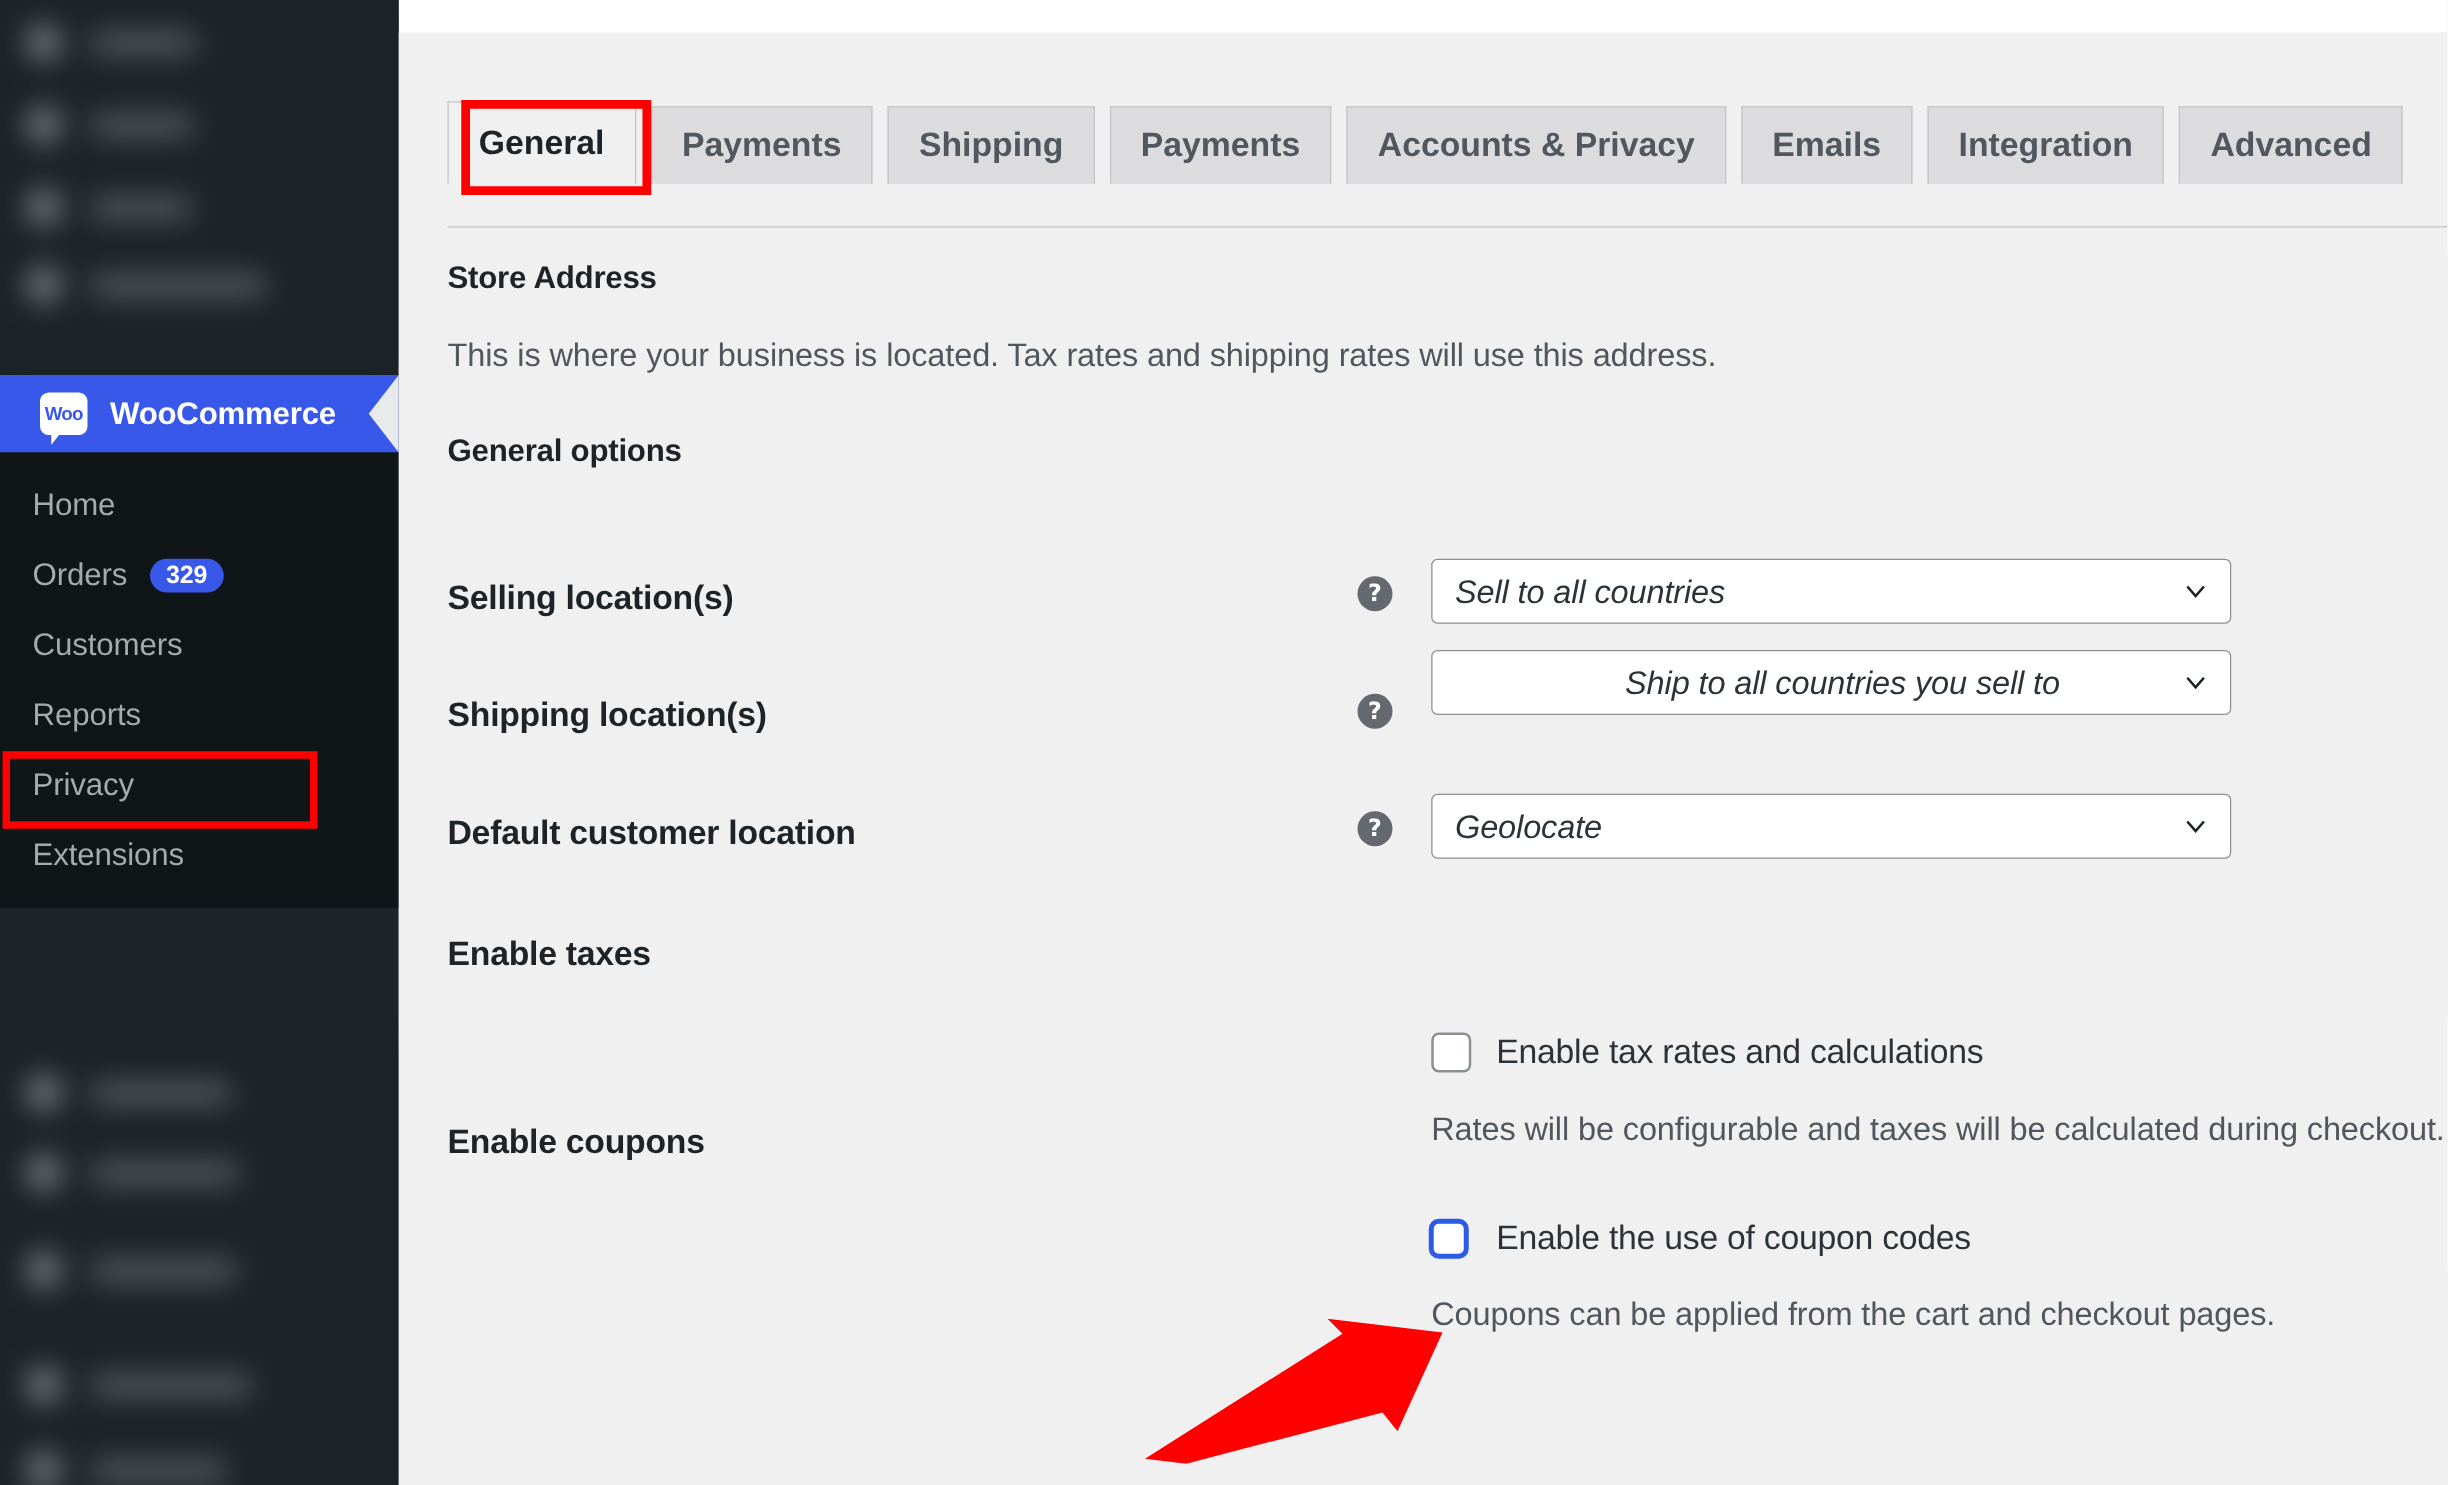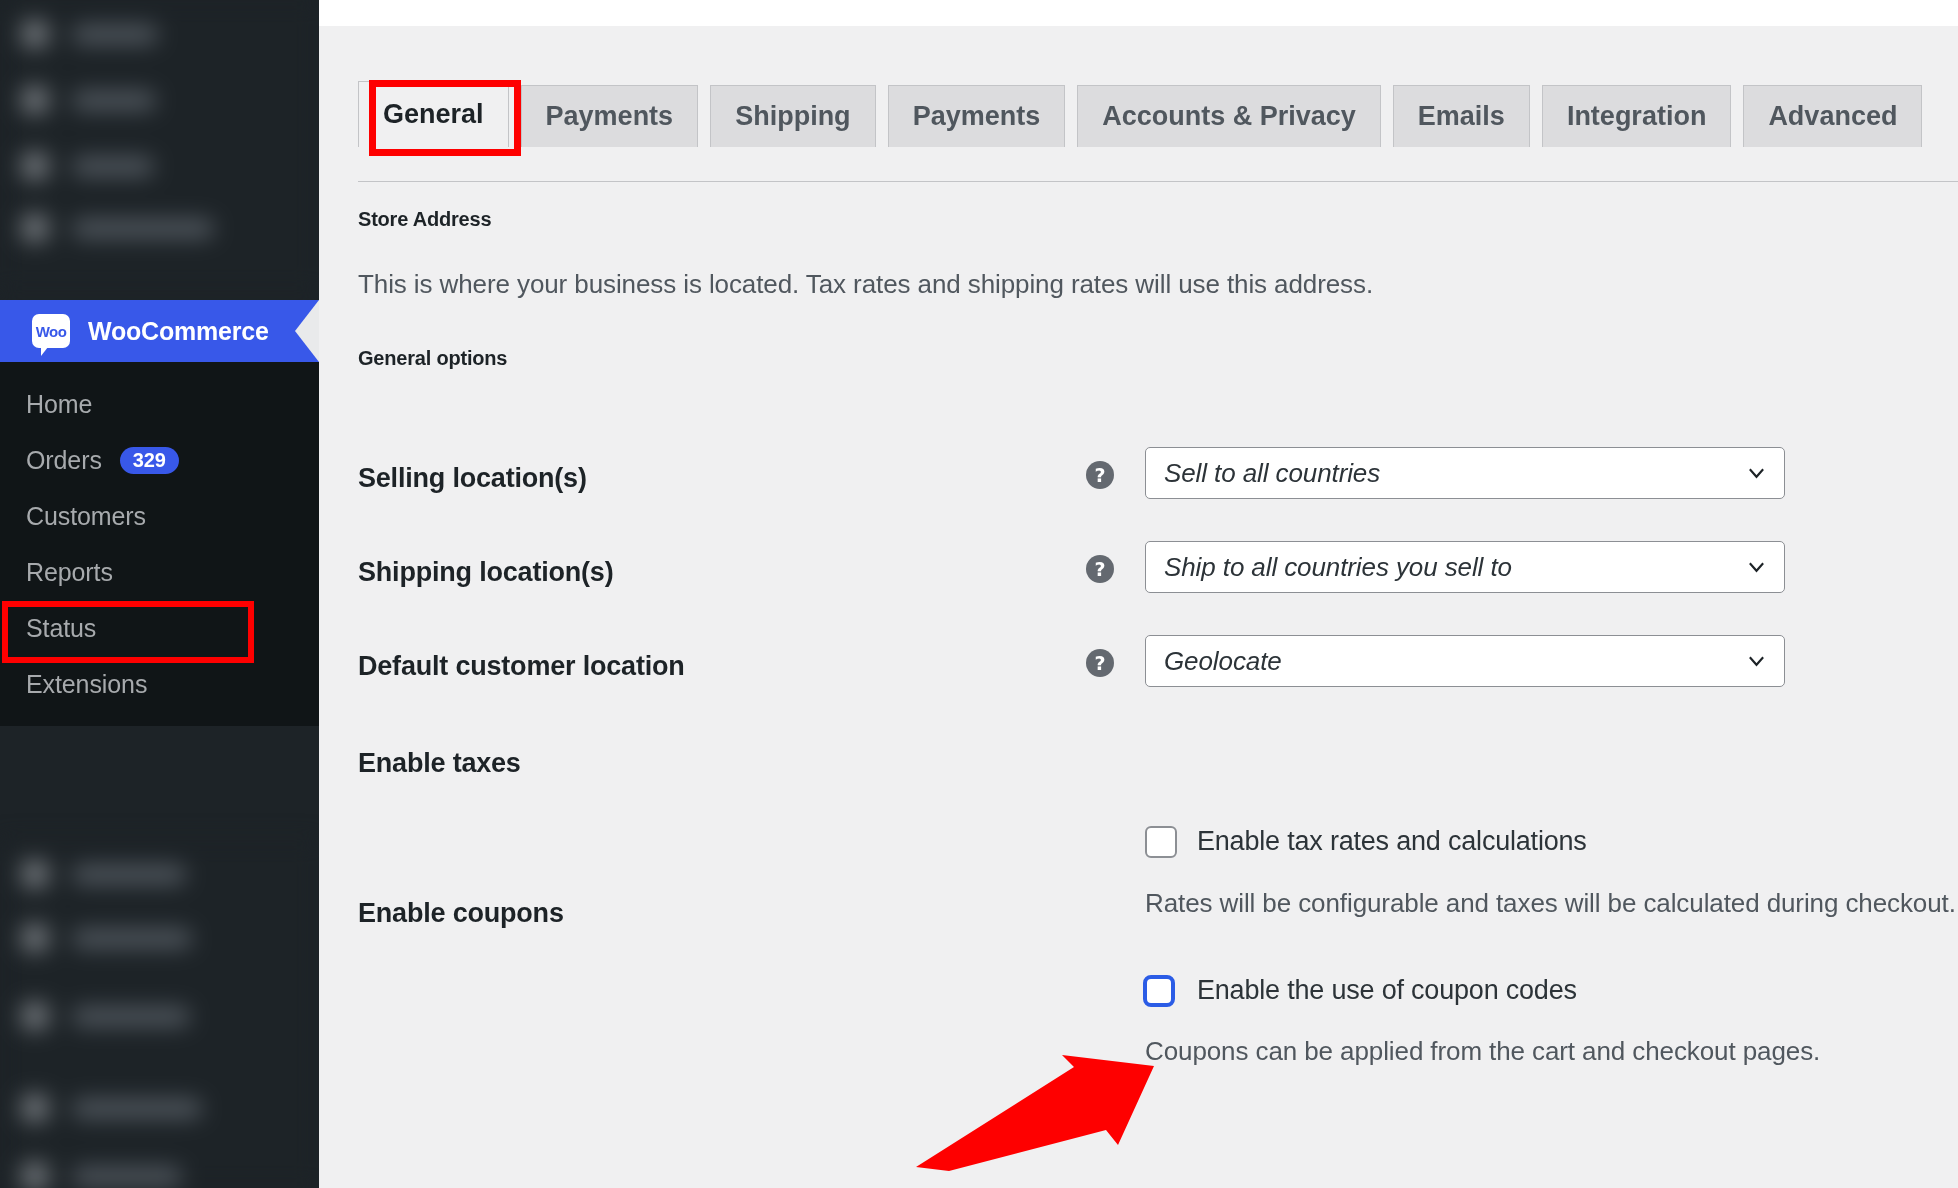--- a/index.html
+++ b/index.html
@@ -157,21 +157,21 @@
   }
   .hl-box-general {
     position: absolute; left: 369px; top: 80px;
     width: 152px; height: 76px;
     border: 7px solid #fe0000;
     pointer-events: none;
   }
 
   .sec-title {
     position: absolute;
-    color: #1d2327; font-size: 20px; font-weight: 700;
+    color: #1d2327; font-size: 25px; font-weight: 700;
     letter-spacing: -0.2px;
   }
   .sec-desc {
     position: absolute;
     color: #50575e; font-size: 26px;
     letter-spacing: -0.1px;
   }
 
   .row-label {
     position: absolute; left: 39px;
@@ -301,21 +301,21 @@
         <span>Orders</span>
         <span class="sb-badge">329</span>
       </div>
       <div class="sb-item">
         <span>Customers</span>
       </div>
       <div class="sb-item">
         <span>Reports</span>
       </div>
       <div class="sb-item">
-        <span>Status</span>
+        <span>Privacy</span>
       </div>
       <div class="sb-item">
         <span>Extensions</span>
       </div>
     </div>
 
     <div class="hl-box-settings"></div>
   </div>
 
   <div class="main">
@@ -360,21 +360,21 @@
       <span>Sell to all countries</span>
       <span class="chev">
         <svg viewBox="0 0 20 20">
             <path d="M3 6 L10 14 L17 6" fill="none" stroke="#1d2327" stroke-width="2.2"></path>
           </svg>
       </span>
     </div>
 
     <div class="row-label" style="top:531px;">Shipping location(s)</div>
     <div class="help" style="top:529px;">?</div>
-    <div class="select" style="top:515px;">
+    <div class="select" style="top:494px;justify-content:center;">
       <span>Ship to all countries you sell to</span>
       <span class="chev">
         <svg viewBox="0 0 20 20">
             <path d="M3 6 L10 14 L17 6" fill="none" stroke="#1d2327" stroke-width="2.2"></path>
           </svg>
       </span>
     </div>
 
     <div class="row-label" style="top:625px;">Default customer location</div>
     <div class="help" style="top:623px;">?</div>

